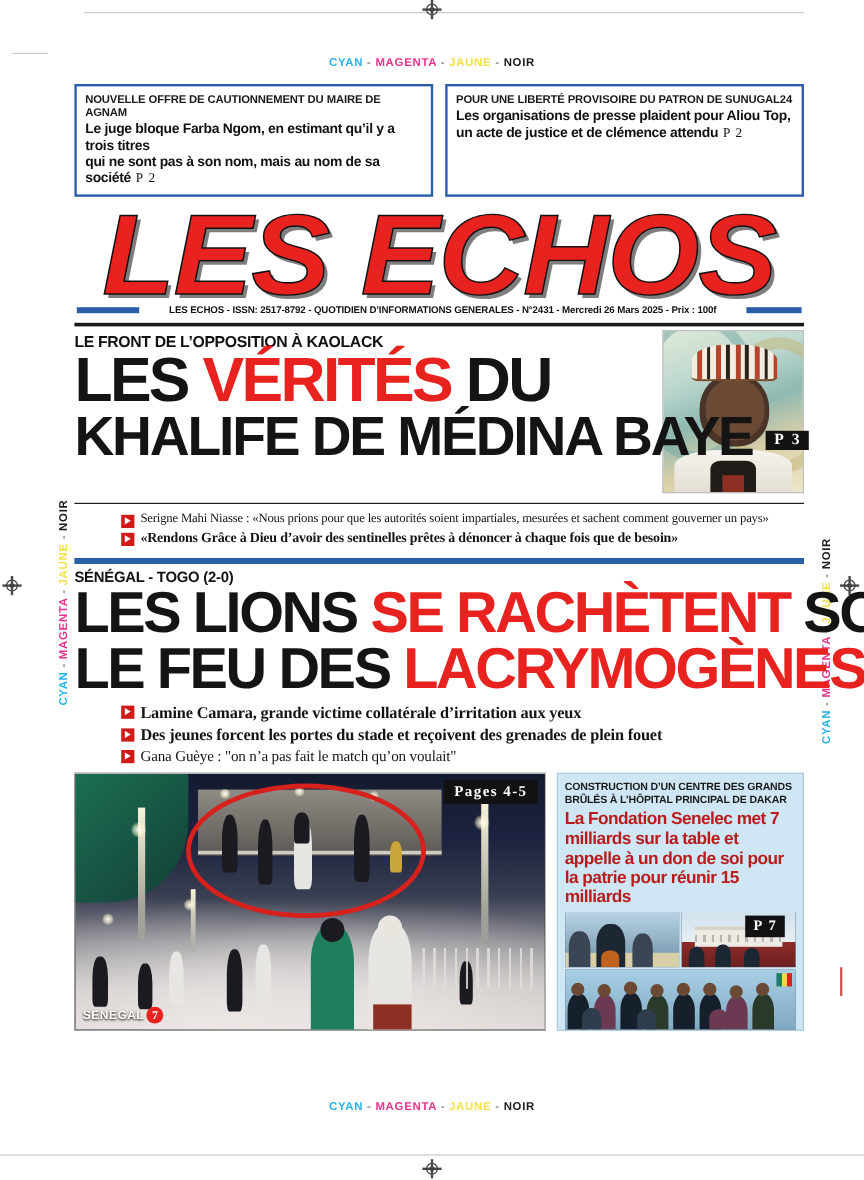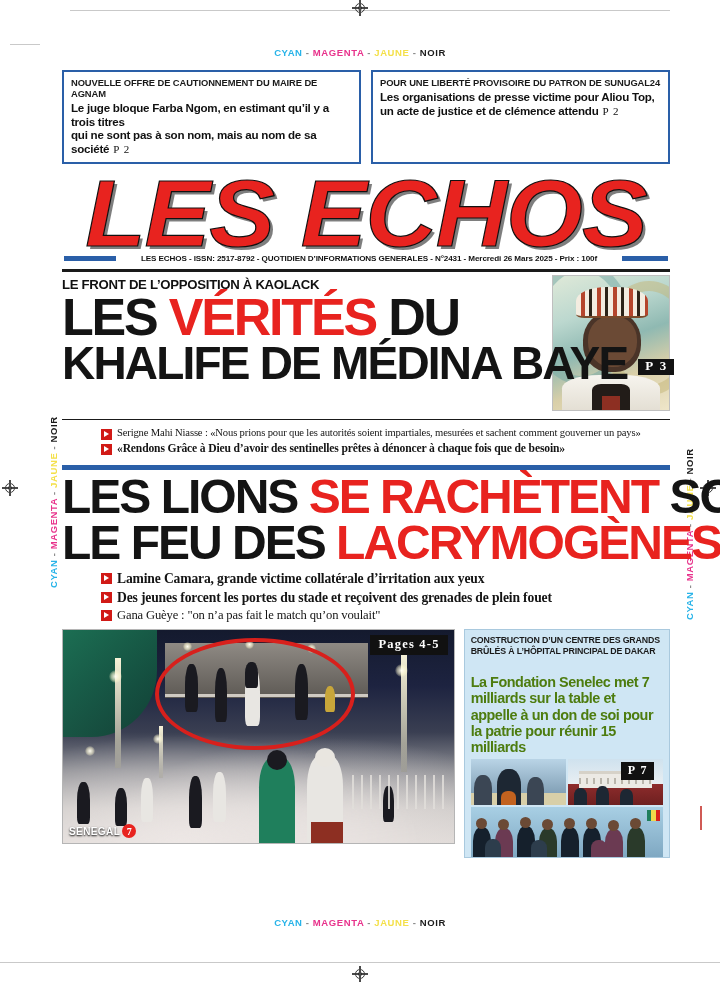--- a/index.html
+++ b/index.html
@@ -118,22 +118,22 @@
   .wmark .wsev{width:14px;height:14px;border-radius:50%;background:#e8231f;color:#fff;
      font-size:10px;font-weight:700;display:flex;align-items:center;justify-content:center;
      font-family:"Liberation Serif",serif;}
   .ellipse{position:absolute;left:92px;top:8px;width:200px;height:112px;
      border:4px solid #d8201c;border-radius:50%;z-index:5;box-sizing:border-box;}
 
   .side-box{width:210px;background:#cfe6f4;border:1px solid #a9c9de;box-sizing:border-box;
      padding:5px 6px 0 6px;display:flex;flex-direction:column;}
   .side-kicker{font-size:8.8px;font-weight:700;color:#1a1a1a;line-height:1.2;
      letter-spacing:-.15px;font-family:"Liberation Sans",sans-serif;}
-  .side-head{font-size:14.4px;font-weight:700;color:#4d7c0f;line-height:1.12;
-     letter-spacing:-.45px;margin-top:18px;font-family:"Liberation Sans",sans-serif;}
+  .side-head{font-size:14.4px;font-weight:700;color:#b91c1c;line-height:1.12;
+     letter-spacing:-.45px;margin-top:4px;font-family:"Liberation Sans",sans-serif;}
   .side-photos{position:relative;margin-top:4px;flex:1;min-height:96px;}
   .sp-row{display:flex;gap:2px;height:46px;}
   .sp-row.b{margin-top:2px;height:50px;}
   .sp{flex:1;overflow:hidden;position:relative;background:#5a6a7a;}
   .p7{position:absolute;right:9px;top:3px;background:#111;color:#fff;
      font-family:"Liberation Serif",serif;font-weight:700;font-size:12px;
      letter-spacing:1.5px;padding:1px 6px 2px 7px;z-index:7;}
 
   
   .ph{position:absolute;inset:0;}
@@ -241,21 +241,21 @@
         <div class="teaser-kicker">NOUVELLE OFFRE DE CAUTIONNEMENT DU MAIRE DE AGNAM</div>
         <div class="teaser-body">
           <span>Le juge bloque Farba Ngom, en estimant qu’il y a trois titres</span><br>
           <span>qui ne sont pas à son nom, mais au nom de sa société</span><span class="pref">P 2</span>
         </div>
       </div>
 
       <div class="teaser">
         <div class="teaser-kicker">POUR UNE LIBERTÉ PROVISOIRE DU PATRON DE SUNUGAL24</div>
         <div class="teaser-body">
-          <span>Les organisations de presse victime pour Aliou Top,</span><br>
+          <span>Les organisations de presse plaident pour Aliou Top,</span><br>
           <span>un acte de justice et de clémence attendu</span><span class="pref">P 2</span>
         </div>
       </div>
 
     </div>
 
     <div class="masthead">
       <div class="mast-title">LES ECHOS</div>
       <div class="mast-rule">
         <div class="bar"></div>
@@ -304,20 +304,21 @@
       </div>
       <div class="bline">
         <span class="tri"></span>
         <span class="btext">«Rendons Grâce à Dieu d’avoir des sentinelles prêtes à dénoncer à chaque fois que de besoin»</span>
       </div>
     </div>
 
     <div class="blue-rule"></div>
 
     <div>
+      <div class="sport-kicker">SÉNÉGAL - TOGO (2-0)</div>
 
       <div class="bighead2">
         <span>LES LIONS </span><span class="red">SE RACHÈTENT</span><span> SOUS</span>
       </div>
 
       <div class="bighead2">
         <span>LE FEU DES </span><span class="red">LACRYMOGÈNES</span>
       </div>
 
       <div class="bullets" style="margin-top:5px;">

